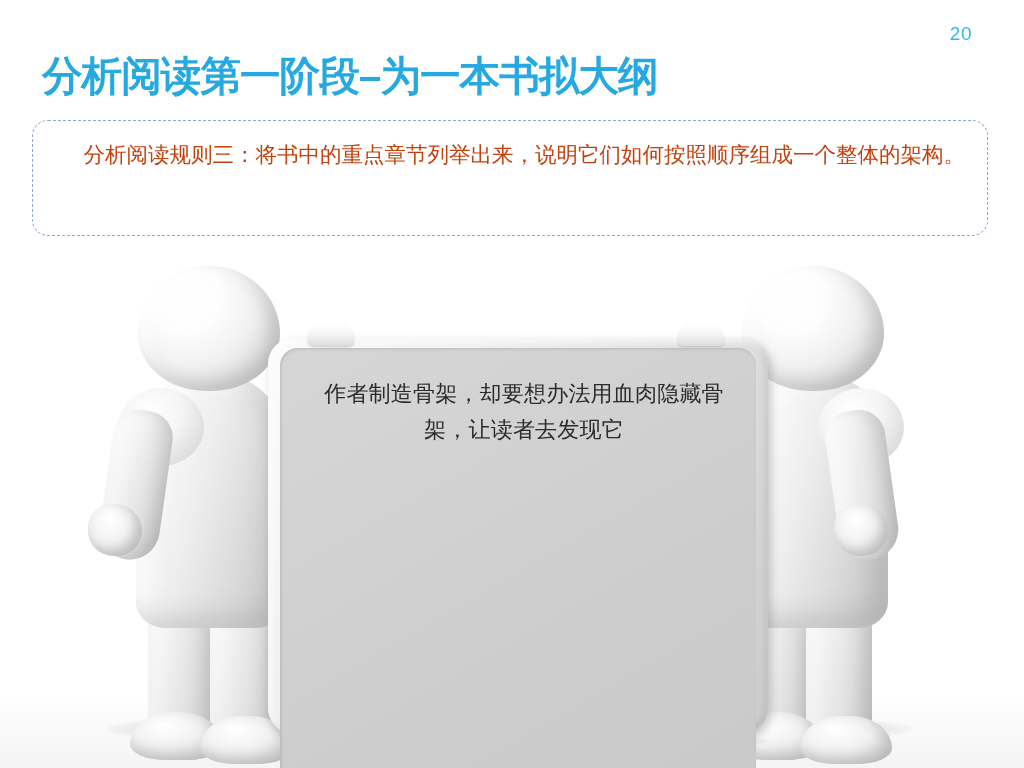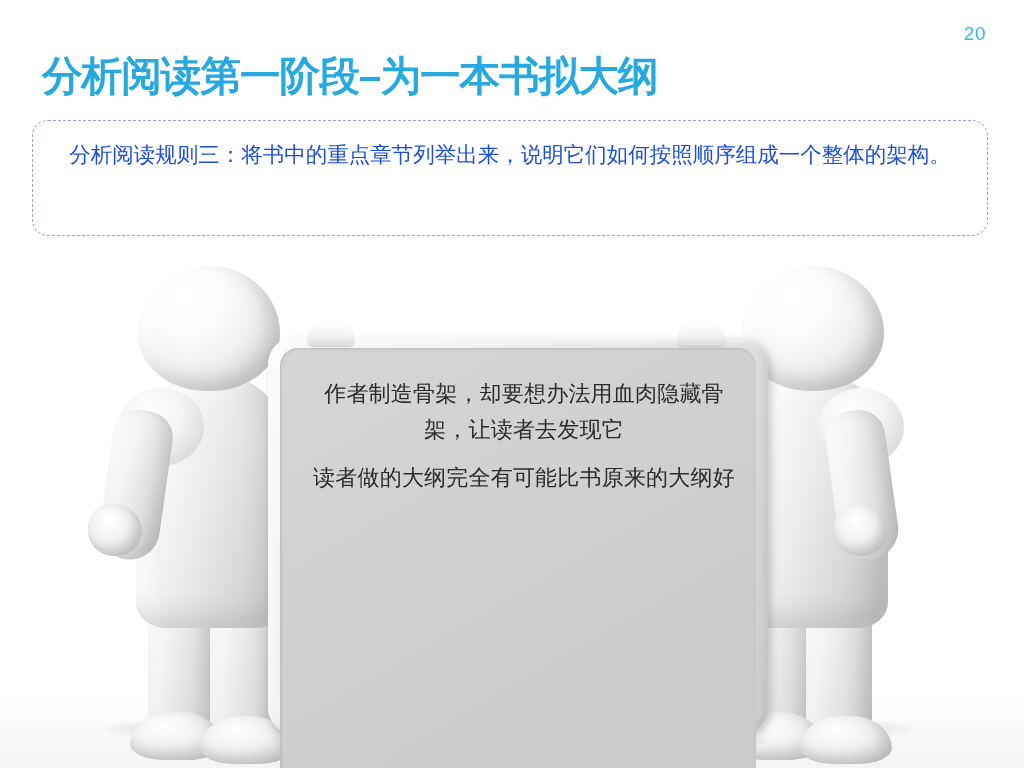--- a/index.html
+++ b/index.html
@@ -19,21 +19,21 @@
     width: 1024px;
     height: 768px;
     background: #ffffff;
     overflow: hidden;
   }
 
   
   #page-number {
     position: absolute;
     top: 24px;
-    right: 38px;
+    right: 52px;
     font-size: 19px;
     font-weight: 400;
     color: #35B7E8;
     letter-spacing: 0.5px;
     line-height: 1;
   }
 
   
   #slide-title {
     position: absolute;
@@ -60,23 +60,23 @@
     border: 1.6px dashed #8FA6D6;
     border-radius: 16px;
     background: #ffffff;
   }
   #rule-text {
     position: absolute;
     left: 22px;
     right: 22px;
     top: 18px;
     font-size: 21.5px;
-    color: #1d4ed8;
+    color: #c2410c;
     line-height: 1.55;
-    text-align: center;
+    text-align: right;
     font-family: "Liberation Sans", "DejaVu Sans", sans-serif;
   }
 
   
   #floor {
     position: absolute;
     left: 0;
     bottom: 0;
     width: 1024px;
     height: 72px;
@@ -333,20 +333,19 @@
     </div>
 
     <div id="whiteboard-wrap">
       <div id="whiteboard-shadow"></div>
       <div class="board-tab" id="board-tab-left"></div>
       <div class="board-tab" id="board-tab-right"></div>
       <div id="whiteboard-frame">
         <div id="whiteboard-surface">
           <div id="board-text">
             <p class="board-para">作者制造骨架，却要想办法用血肉隐藏骨架，让读者去发现它</p>
-            <p class="board-para">读者做的大纲完全有可能比书原来的大纲好</p>
           </div>
         </div>
       </div>
     </div>
 
   </div>
 </div>
 
 </body></html>

